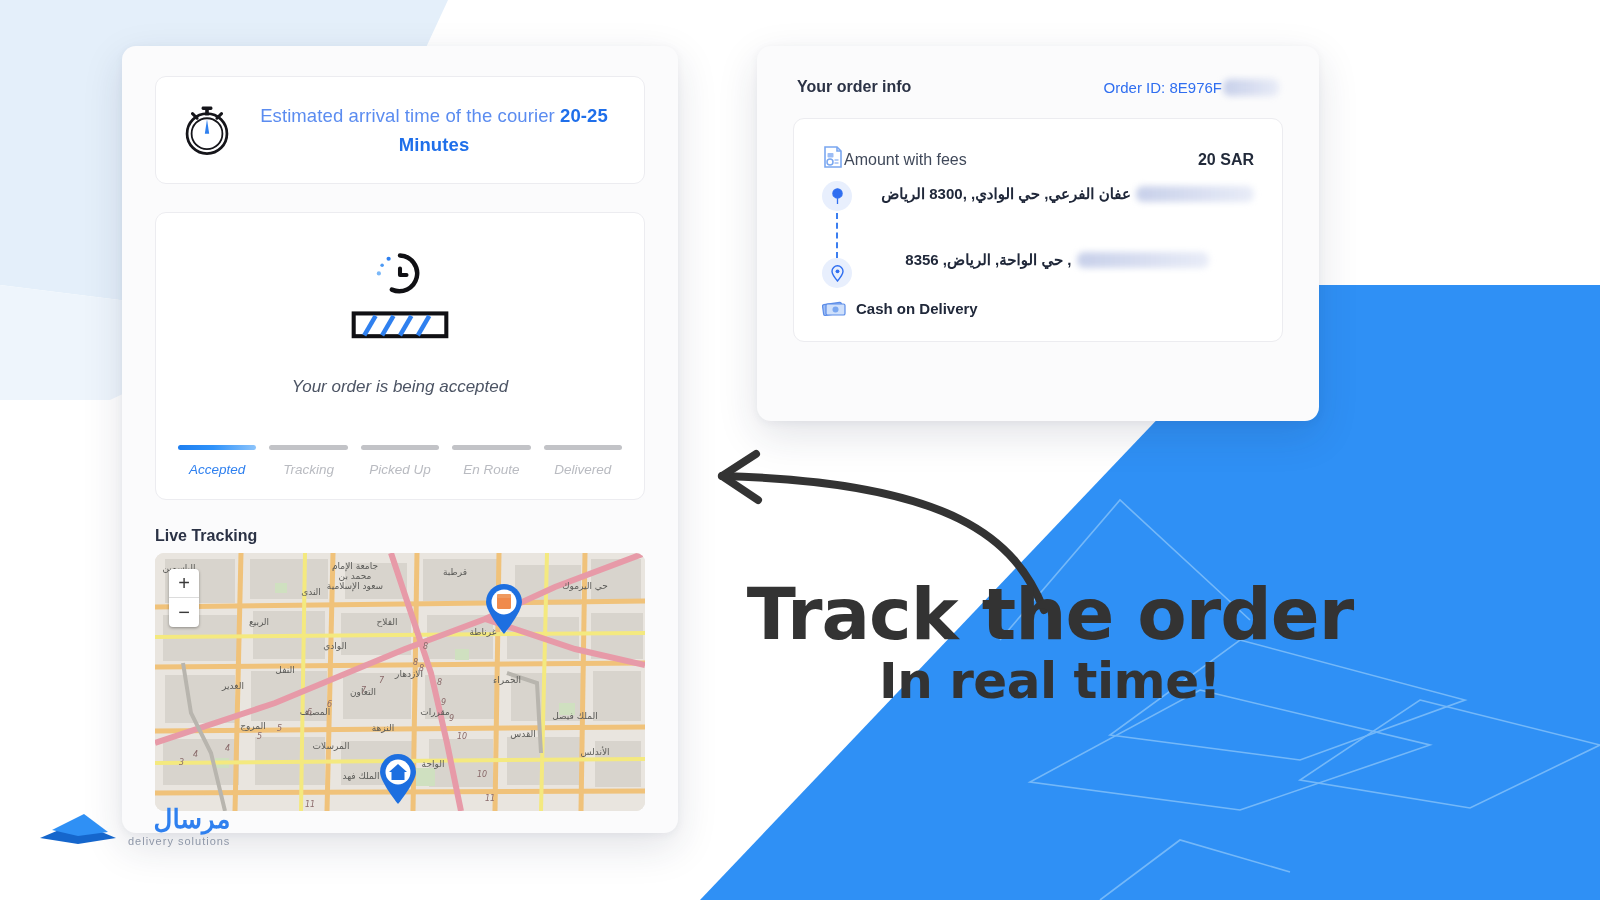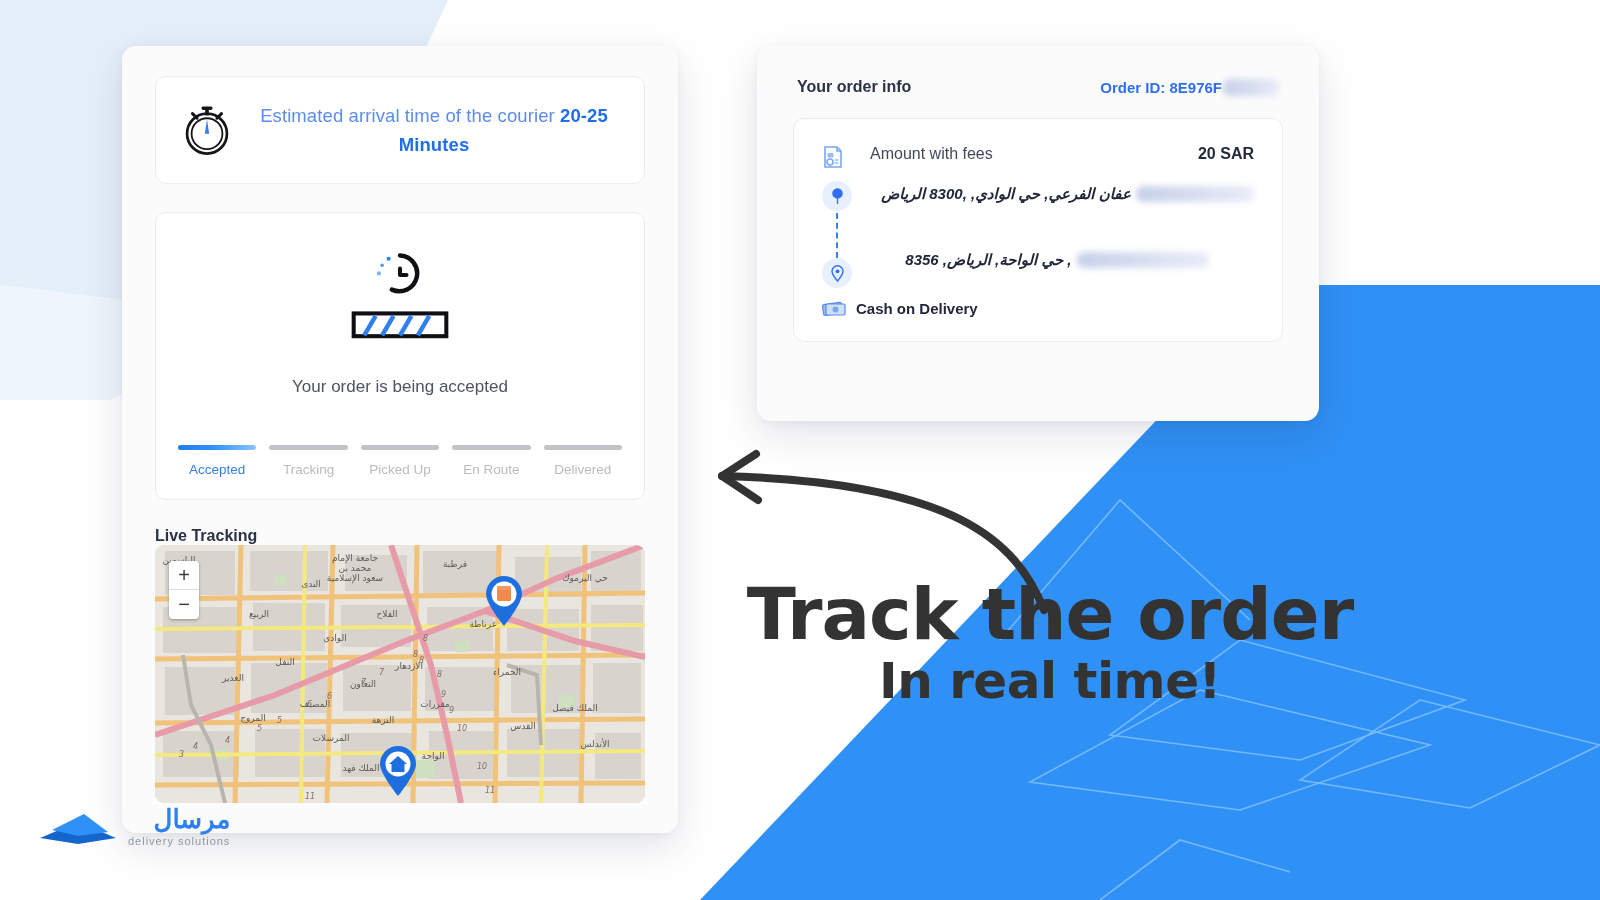--- a/index.html
+++ b/index.html
@@ -67,20 +67,21 @@
   .eta-text b { color: #1f6fea; font-weight: 700; }
 
   
   #status-panel {
     margin-top: 28px;
     height: 288px;
     padding: 30px 22px 22px 22px;
     display: flex;
     flex-direction: column;
     align-items: center;
+    font-style: italic;
   }
   #spinner-icon { width: 72px; height: 62px; margin-top: 6px; }
   #loading-bar-icon { width: 120px; height: 34px; margin-top: 12px; }
   #status-text {
     margin-top: 38px;
     font-size: 17px;
     color: #4c5464;
   }
   #steps {
     margin-top: 48px;
@@ -106,21 +107,21 @@
 
   
   #live-tracking-title {
     margin-top: 27px;
     font-size: 16px;
     font-weight: 700;
     color: #2b3245;
   }
   #map-wrap {
     position: relative;
-    margin-top: 0;
+    margin-top: 8px;
     width: 490px; height: 258px;
     border-radius: 9px;
     overflow: hidden;
     background: #e8e3dc;
   }
   #map-svg { position: absolute; left: 0; top: 0; width: 490px; height: 258px; }
   #map-zoom {
     position: absolute; left: 14px; top: 16px;
     width: 30px;
     background: #ffffff;
@@ -141,54 +142,53 @@
 
   
   #order-head {
     display: flex;
     justify-content: space-between;
     align-items: center;
     padding: 4px 4px 0 4px;
     gap: 36px;
   }
   #order-info-title { font-size: 16px; font-weight: 700; color: #2b3245; }
-  #order-id-wrap { display: flex; align-items: center; font-size: 15px; font-weight: 700; color: #2f6ef0; }
+  #order-id-wrap { display: flex; align-items: center; font-size: 15px; font-weight: 400; color: #2f6ef0; }
   .redaction {
     display: inline-block;
     margin-left: 1px;
     height: 17px;
     border-radius: 7px;
     background: linear-gradient(90deg, rgba(190,200,230,.85), rgba(225,230,245,.75));
     filter: blur(3px);
   }
   #order-id-redaction { width: 56px; }
 
   #order-details {
     margin-top: 22px;
     padding: 26px 28px 24px 28px;
   }
   .fee-row {
     display: flex;
-    align-items: flex-start;
-    gap: 26px;
+    align-items: flex-end;
+    gap: 0;
   }
   .fee-row .label { font-size: 16px; color: #40495a; flex: 1; }
   .fee-row .amount { font-size: 16px; font-weight: 700; color: #222a3a; }
 
   #delivery-label {
     margin-top: 30px;
     font-size: 14.5px;
     font-weight: 700;
     color: #2b3245;
   }
   #delivery-block {
     margin-top: 4px;
     display: flex;
     gap: 4px;
-    font-style: italic;
   }
   #route-rail { width: 34px; padding-top: 8px; position: relative; }
   .rail-dot {
     width: 30px; height: 30px;
     border-radius: 50%;
     background: #e8effd;
     display: flex; align-items: center; justify-content: center;
   }
   #rail-dash {
     position: absolute;

